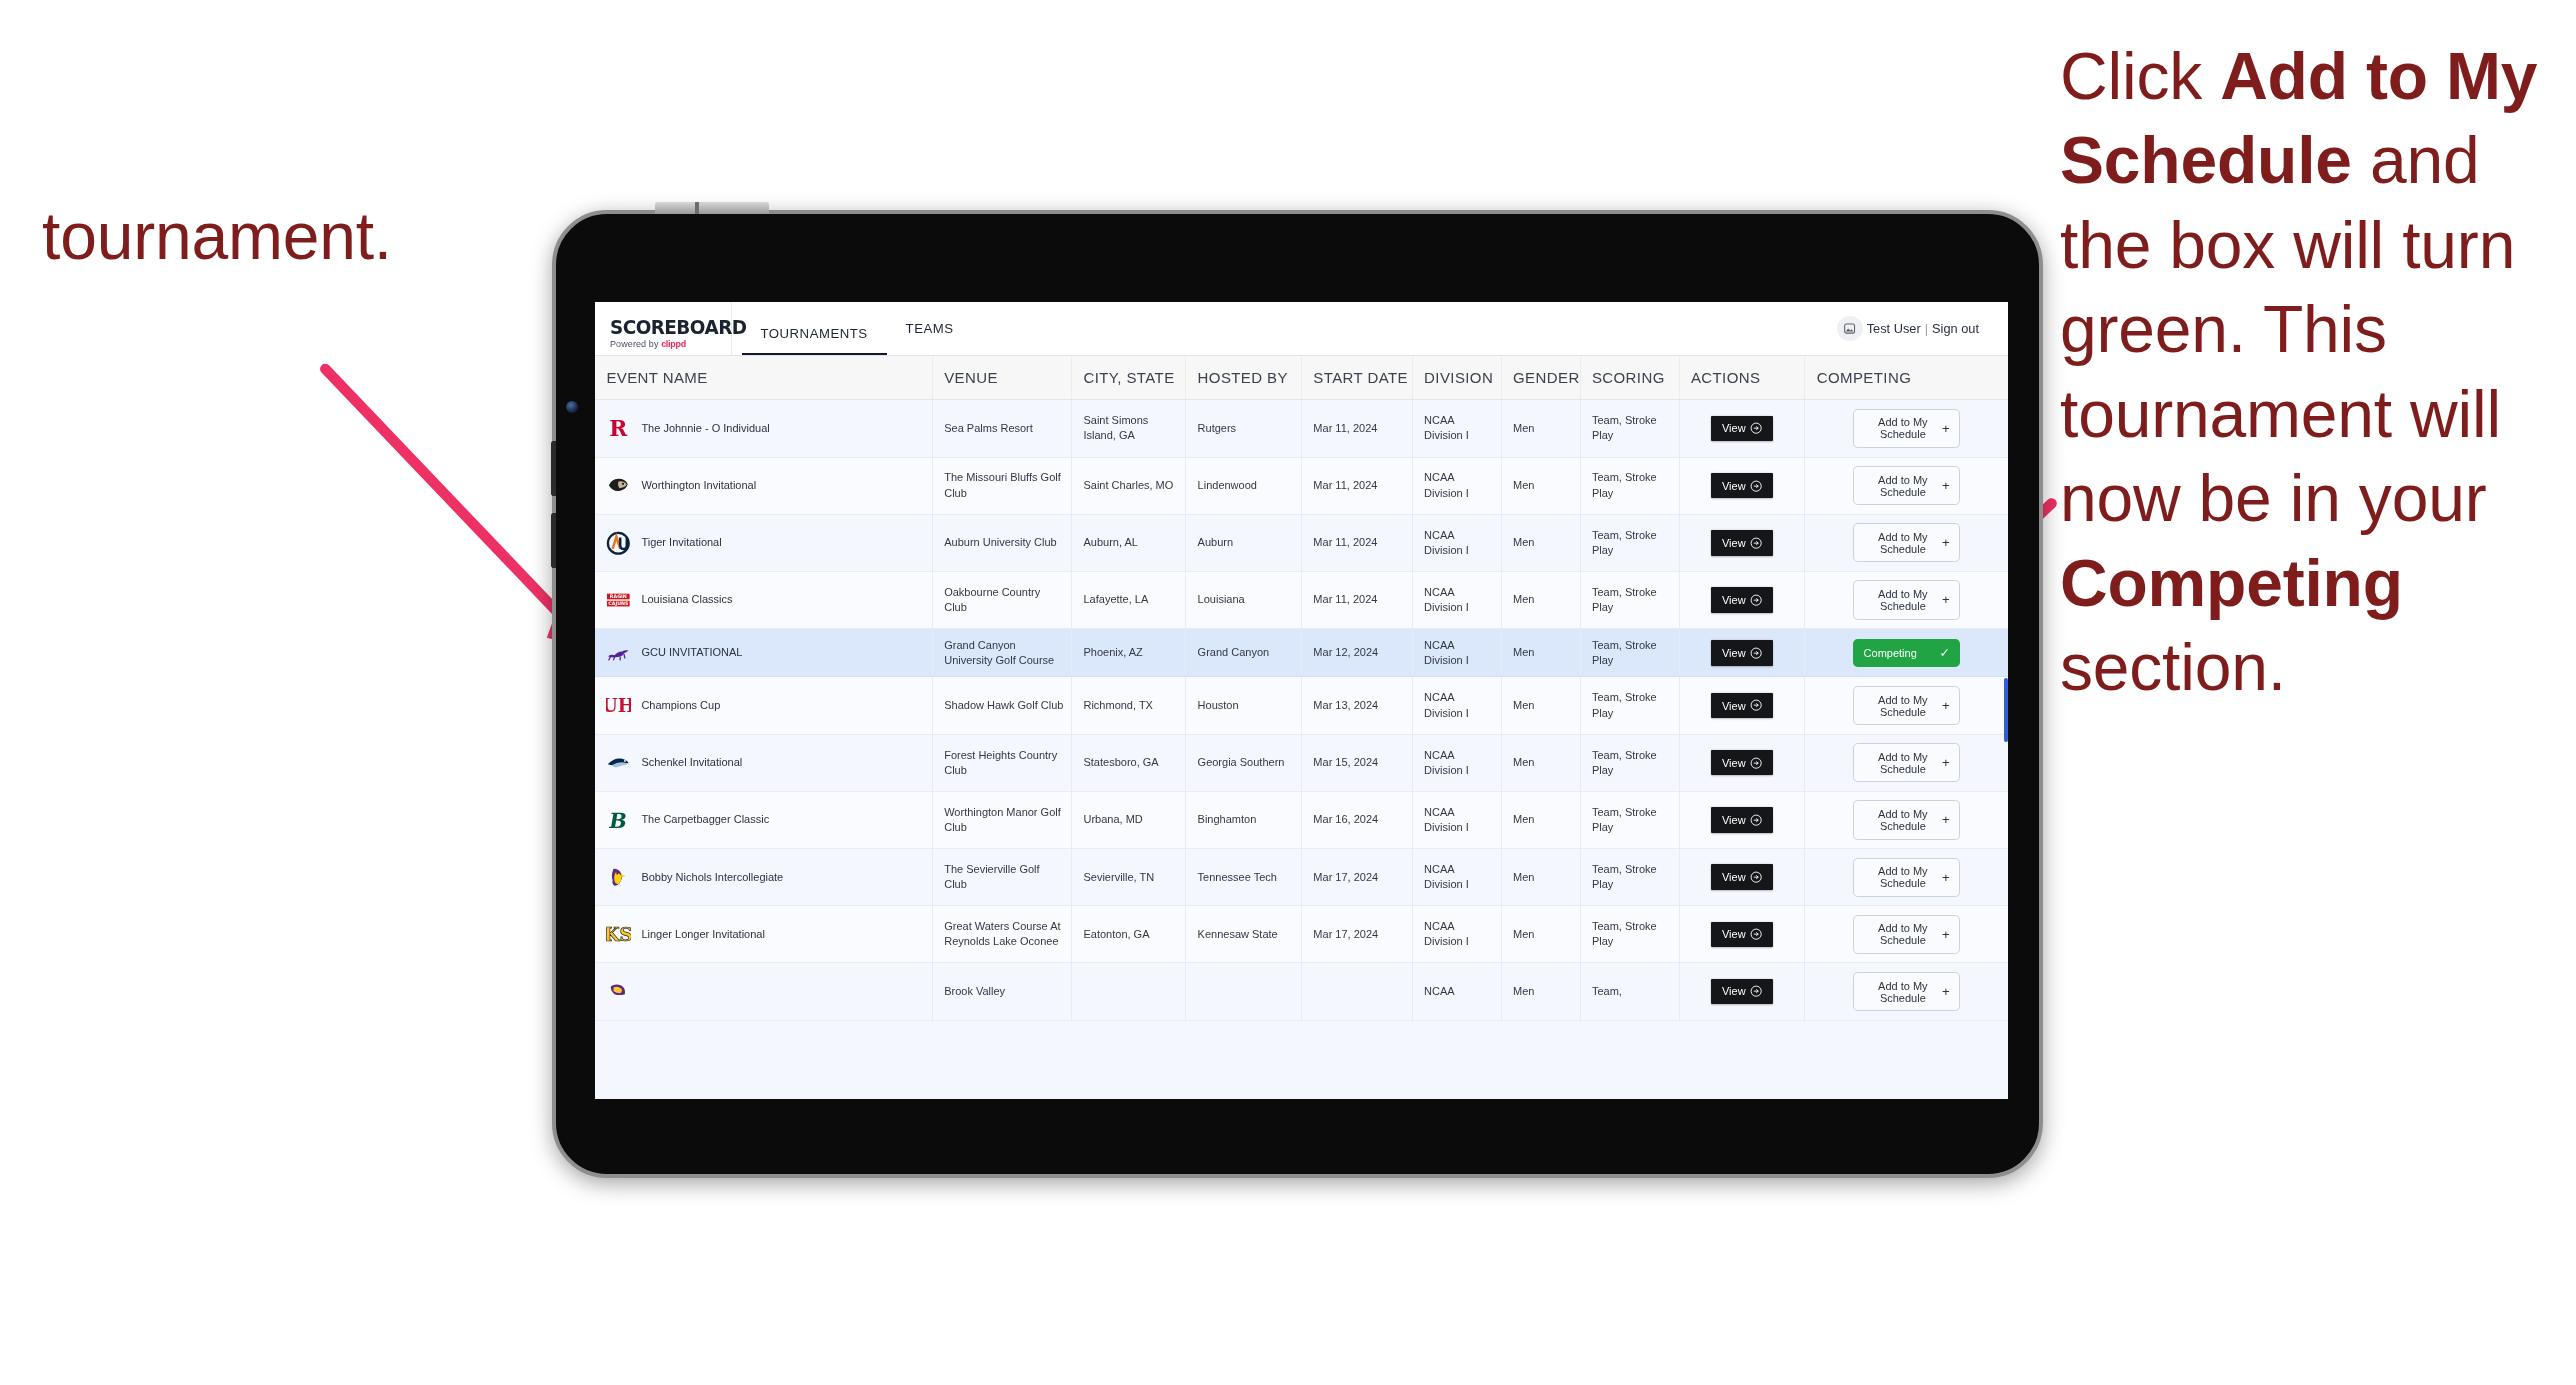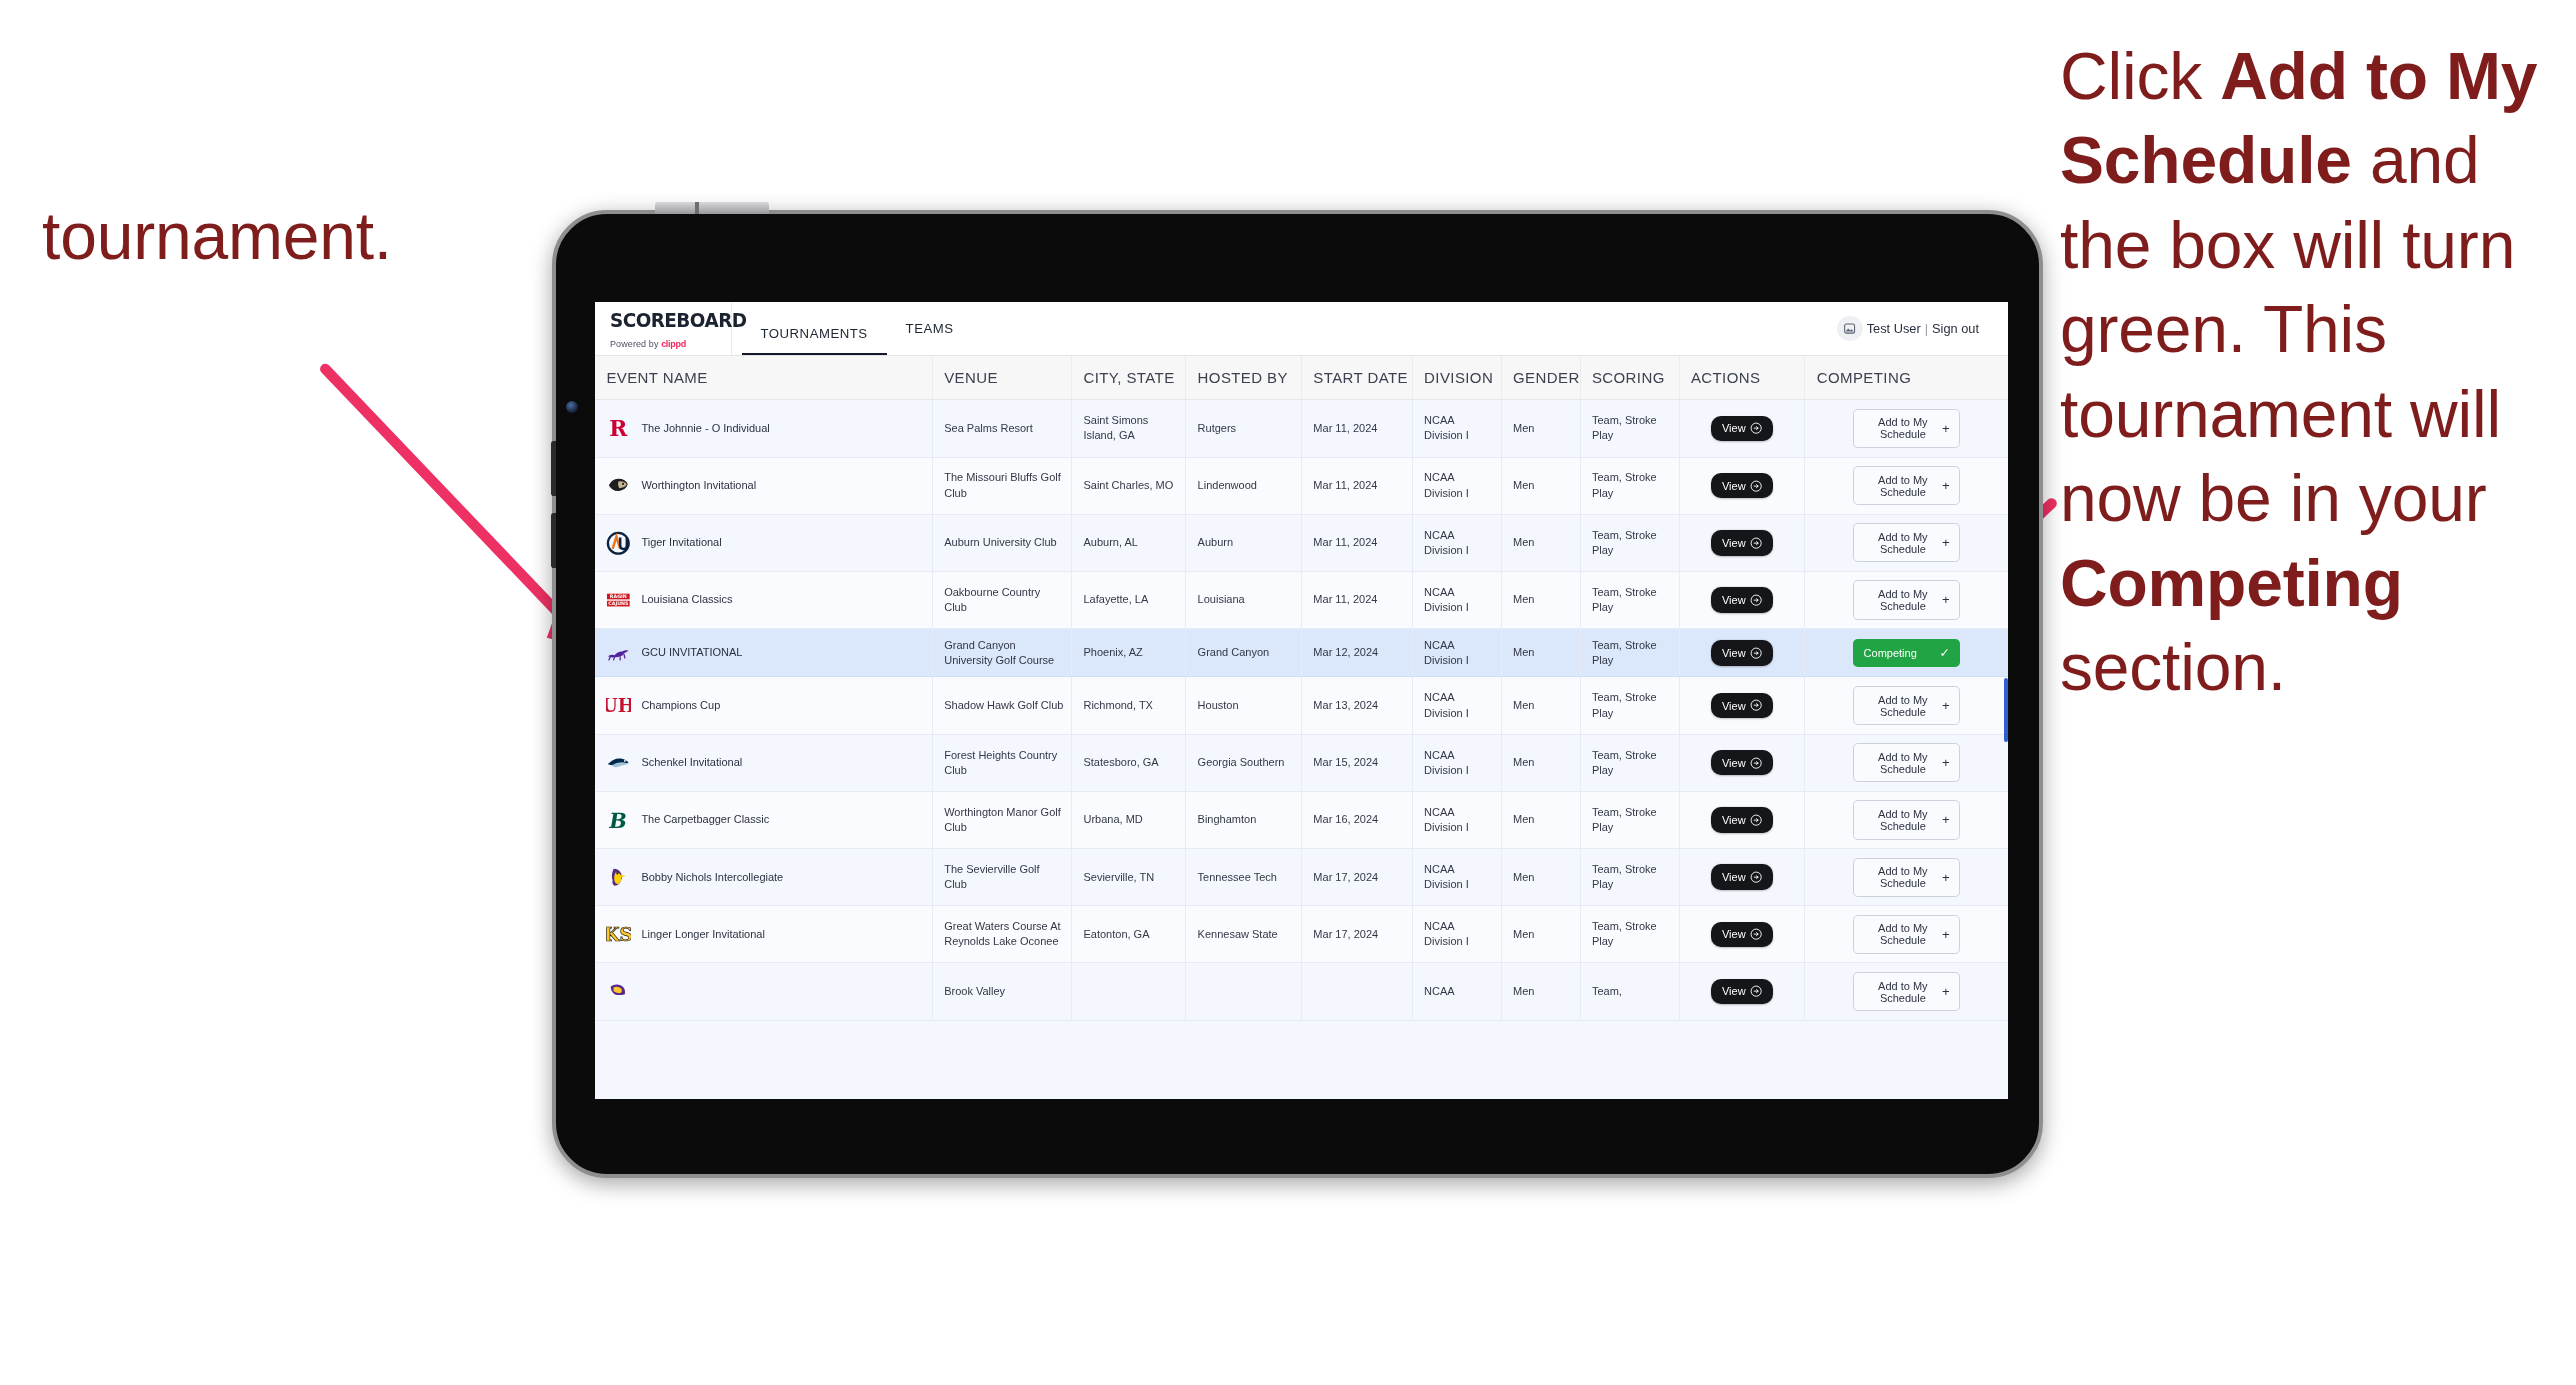--- a/index.html
+++ b/index.html
@@ -69,21 +69,21 @@
 
   
   #navbar {
     height: 54px; background: #fff;
     border-bottom: 0.9px solid #e3e5e8;
     display: flex; align-items: stretch;
     position: relative;
   }
   #brand {
     width: 137px; padding: 7.6px 0 5.7px 15px;
-    display: flex; flex-direction: column; justify-content: space-between;
+    display: flex; flex-direction: column; justify-content: flex-end;
     border-right: 0.9px solid #e8eaec;
   }
   #brand-title {
     font-size: 20px; font-weight: 800; letter-spacing: -0.6px;
     color: #1b2230; line-height: 1;
     font-family: "DejaVu Sans", sans-serif;
     transform: scaleX(0.92); transform-origin: left center;
   }
   #brand-sub { font-size: 9px; color: #4a5160; margin-top: 2.8px; letter-spacing: 0.1px; }
   #brand-sub .pwr { color:#4a5160; }
@@ -152,21 +152,21 @@
   .event-inner { display: flex; align-items: center; gap: 10.4px; }
   .logo { width: 24.6px; height: 24.6px; flex: 0 0 24.6px; display:flex; align-items:center; justify-content:center; }
   .logo svg, .logo div { display:block; }
   .event-name { font-size: 11px; color: #2b3240; }
 
   td.ctr { text-align: center; padding-left: 5.7px; padding-right: 5.7px; }
 
   .view-btn {
     display: inline-flex; align-items: center; gap: 4px;
     background: #15161a; color: #fff;
-    border: none; border-radius: 10px;
+    border: none; border-radius: 1px;
     padding: 6.6px 11.4px; font-size: 11px; cursor: pointer;
     font-family: inherit;
     box-shadow: 0 0.9px 1.9px rgba(0,0,0,.25);
   }
   .view-btn .circ { width: 12.3px; height: 12.3px; display:block; }
 
   .add-btn {
     display: flex; align-items: center; justify-content: space-between;
     width: 107px; margin: 0 auto;
     background: #fafbfe; color: #2b3240;

